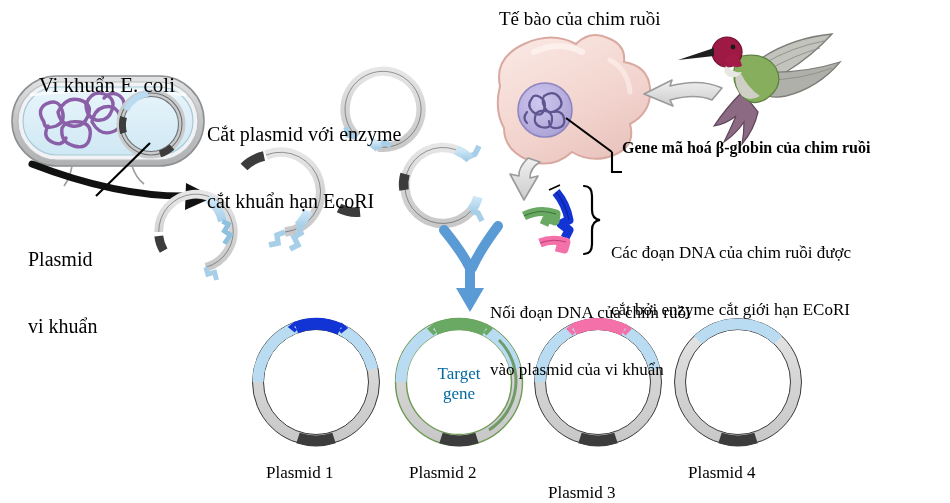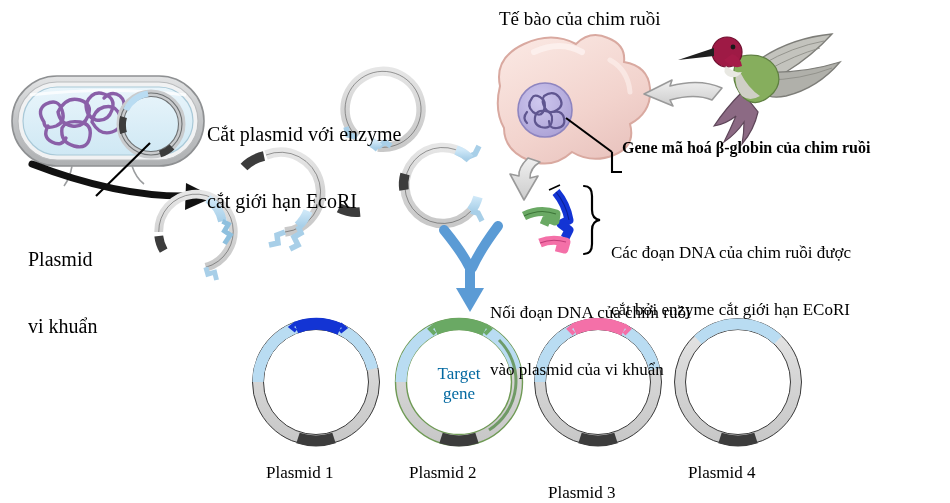--- a/index.html
+++ b/index.html
@@ -276,29 +276,32 @@
 
     <g transform="translate(738,382)">
       <circle cx="0" cy="0" r="58" fill="none" stroke="url(#ringGrad)" stroke-width="11"></circle>
       <circle cx="0" cy="0" r="63.5" fill="none" stroke="#3a3a3a" stroke-width="1"></circle>
       <circle cx="0" cy="0" r="52.5" fill="none" stroke="#3a3a3a" stroke-width="1"></circle>
       <path d="M-40 -42 A58 58 0 0 1 40 -42" fill="none" stroke="#b9dcf2" stroke-width="11"></path>
       <path d="M-18 56 A58 58 0 0 0 18 56" fill="none" stroke="#3c3c3c" stroke-width="11"></path>
     </g>
   </svg>
 
+  <div class="lbl" style="left:18px;top:50px;font-size:21px;">
+    <span>Vi khuẩn </span><span class="it">E. coli</span>
+  </div>
 
   <div class="lbl" style="left:28px;top:203px;font-size:20px;">
     <div>Plasmid</div>
     <div>vi khuẩn</div>
   </div>
 
   <div class="lbl" style="left:207px;top:78px;font-size:20px;">
     <div>Cắt plasmid với enzyme</div>
-    <div><span>cắt giới hạn </span><span class="it">Eco</span><span>RI</span></div>
+    <div><span>cắt khuẩn hạn </span><span class="it">Eco</span><span>RI</span></div>
   </div>
 
   <div class="lbl" style="left:499px;top:8px;font-size:19px;">Tế bào của chim ruồi</div>
 
   <div class="lbl" style="left:622px;top:139px;font-size:16px;font-weight:bold;">Gene mã hoá β-globin của chim ruồi</div>
 
   <div class="lbl" style="left:611px;top:205px;font-size:17px;">
     <div>Các đoạn DNA của chim ruồi được</div>
     <div><span>cắt bởi enzyme cắt giới hạn </span><span class="it">ECo</span><span>RI</span></div>
   </div>

